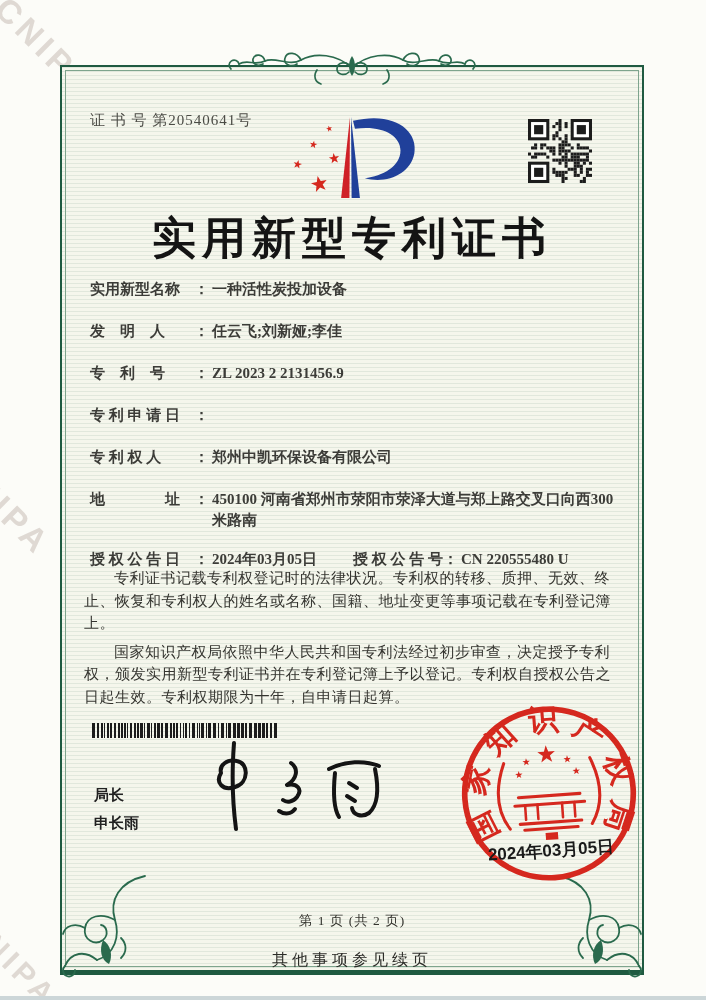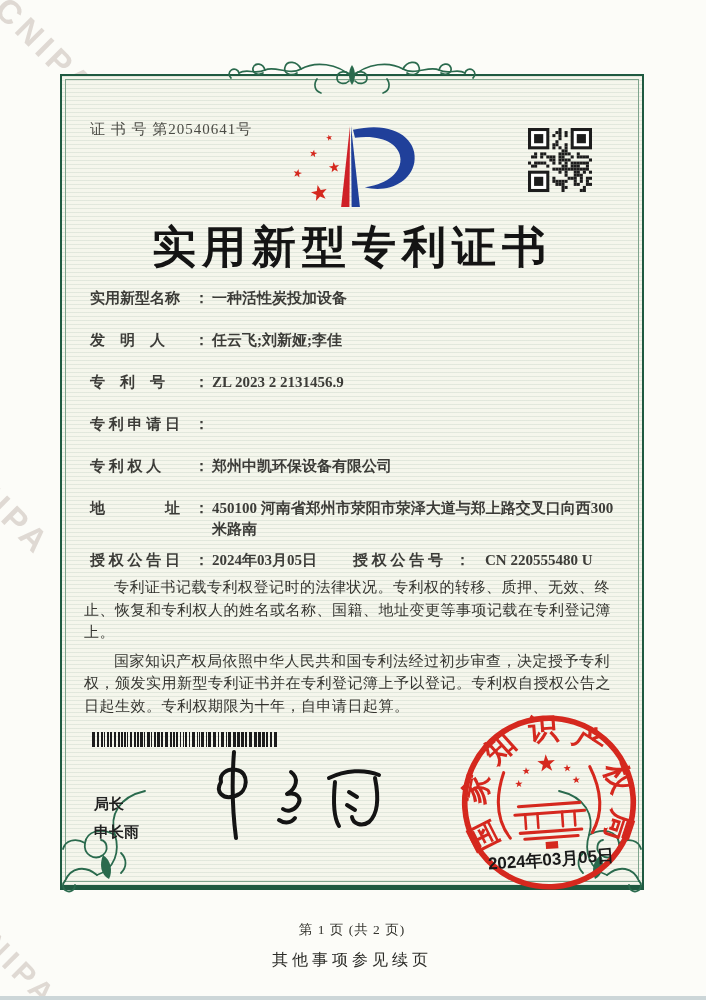--- a/index.html
+++ b/index.html
@@ -16,21 +16,21 @@
     transform-origin:left top; white-space:nowrap; pointer-events:none;
   }
   .wm1{left:14px; top:-10px;}
   .wm2{left:432px; top:272px;}
   .wm3{left:-30px; top:448px;}
   .wm4{left:415px; top:735px;}
   .wm5{left:-18px; top:908px; font-size:30px;}
 
   
   .frame {
-    position:absolute; left:60px; top:74px; width:584px; height:816px;
+    position:absolute; left:60px; top:65px; width:584px; height:910px;
     border:2px solid #1f5a41; border-bottom-width:5px;
     background-color:#f5f6ec;
     background-image:repeating-linear-gradient(
       to bottom, rgba(128,160,142,0.17) 0px, rgba(128,160,142,0.17) 1px,
       rgba(0,0,0,0) 1px, rgba(0,0,0,0) 4px);
   }
   .frame-inner {
     position:absolute; inset:3px; border:1px solid #7ea48d; pointer-events:none;
   }
   .ornament-top {
@@ -49,25 +49,25 @@
     width:150px; height:94px; }
   .qr { position:absolute; left:466px; top:52px; width:64px; height:64px; }
 
   .title {
     position:absolute; top:142px; left:0; width:100%; text-align:center;
     font-size:44px; font-weight:bold; letter-spacing:6px; color:#141414;
   }
 
   .fields { position:absolute; left:28px; top:212px; right:22px; font-size:15px;font-weight:bold; }
   .frow { display:flex; align-items:flex-start; line-height:21px; margin-bottom:21px; color:#3c3c38; }
-  .frow.tight { margin-bottom:10px; }
+  .frow.tight { margin-bottom:18px; }
   .flabel { flex:0 0 104px; white-space:nowrap; }
   .fcolon { flex:0 0 18px; }
   .fvalue { flex:1 1 auto; }
-  .grant-pair2 { display:flex; margin-left:36px;gap:12px; }
+  .grant-pair2 { display:flex; margin-left:36px; }
 
   .paras {
     position:absolute; left:22px; right:20px; top:500px;
     font-size:15px; line-height:22.5px; color:#34342f; letter-spacing:0.5px;
   }
   .paras p { text-indent:2em; margin-bottom:6px; }
 
   .barcode { position:absolute; left:30px; top:656px; width:192px; height:15px; }
 
   .seal { position:absolute; left:392px; top:634px; width:190px; height:185px;

